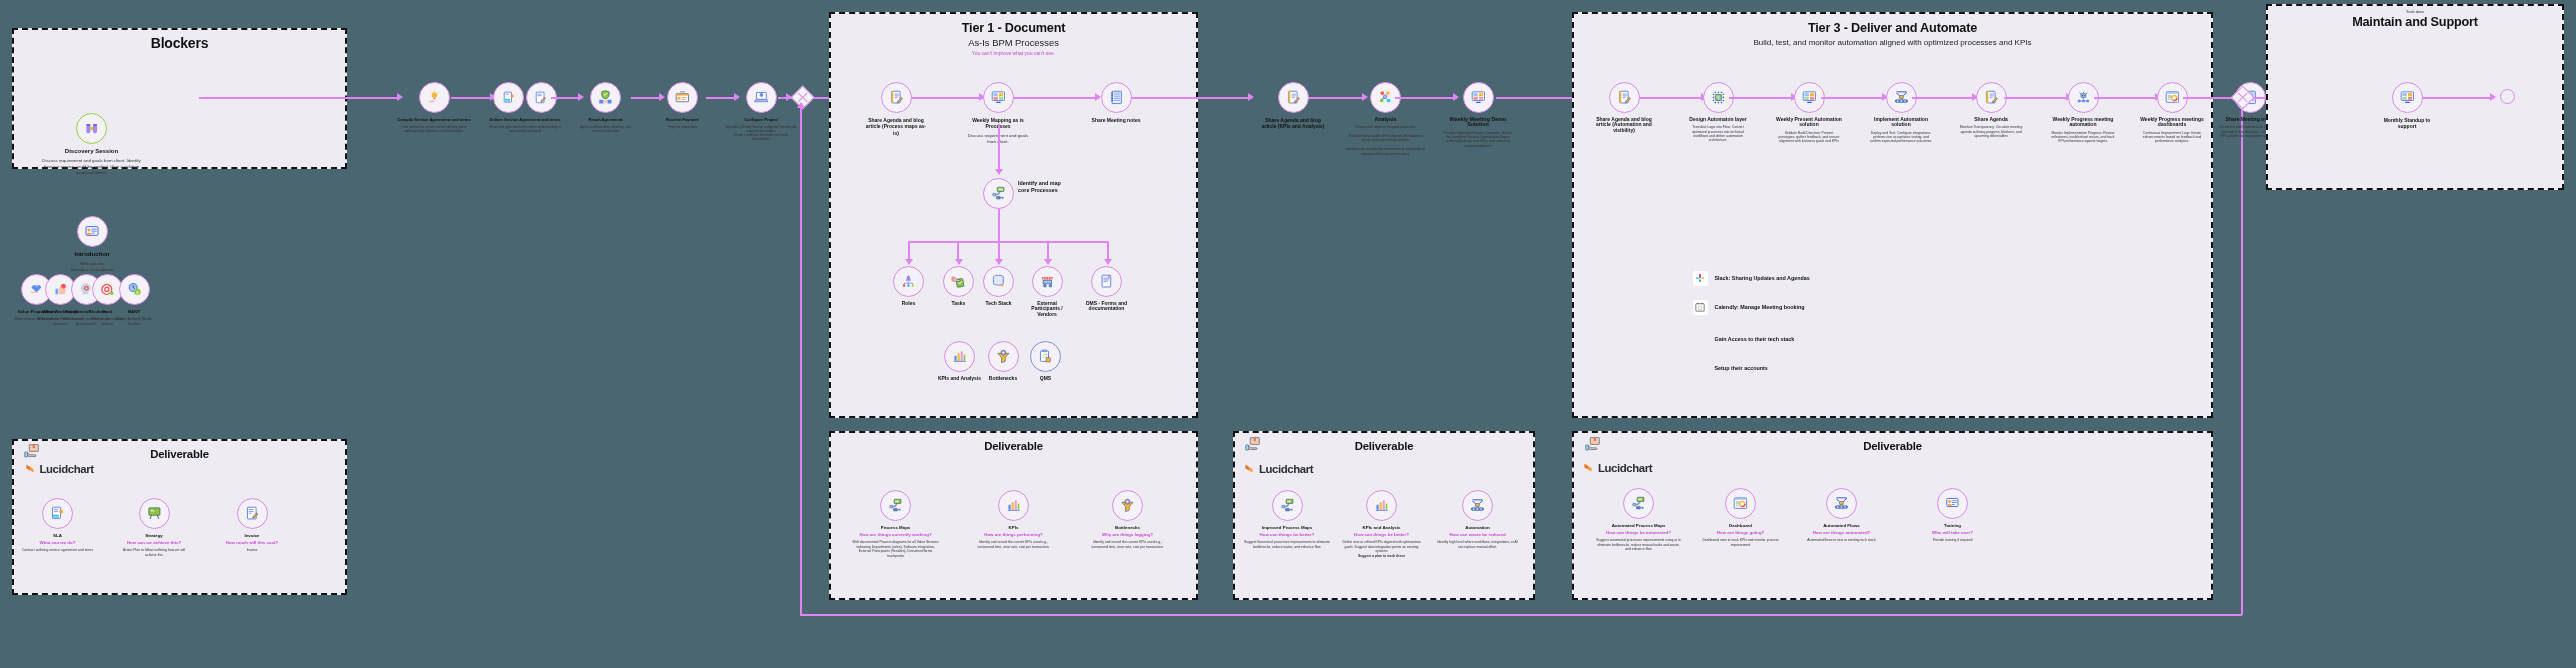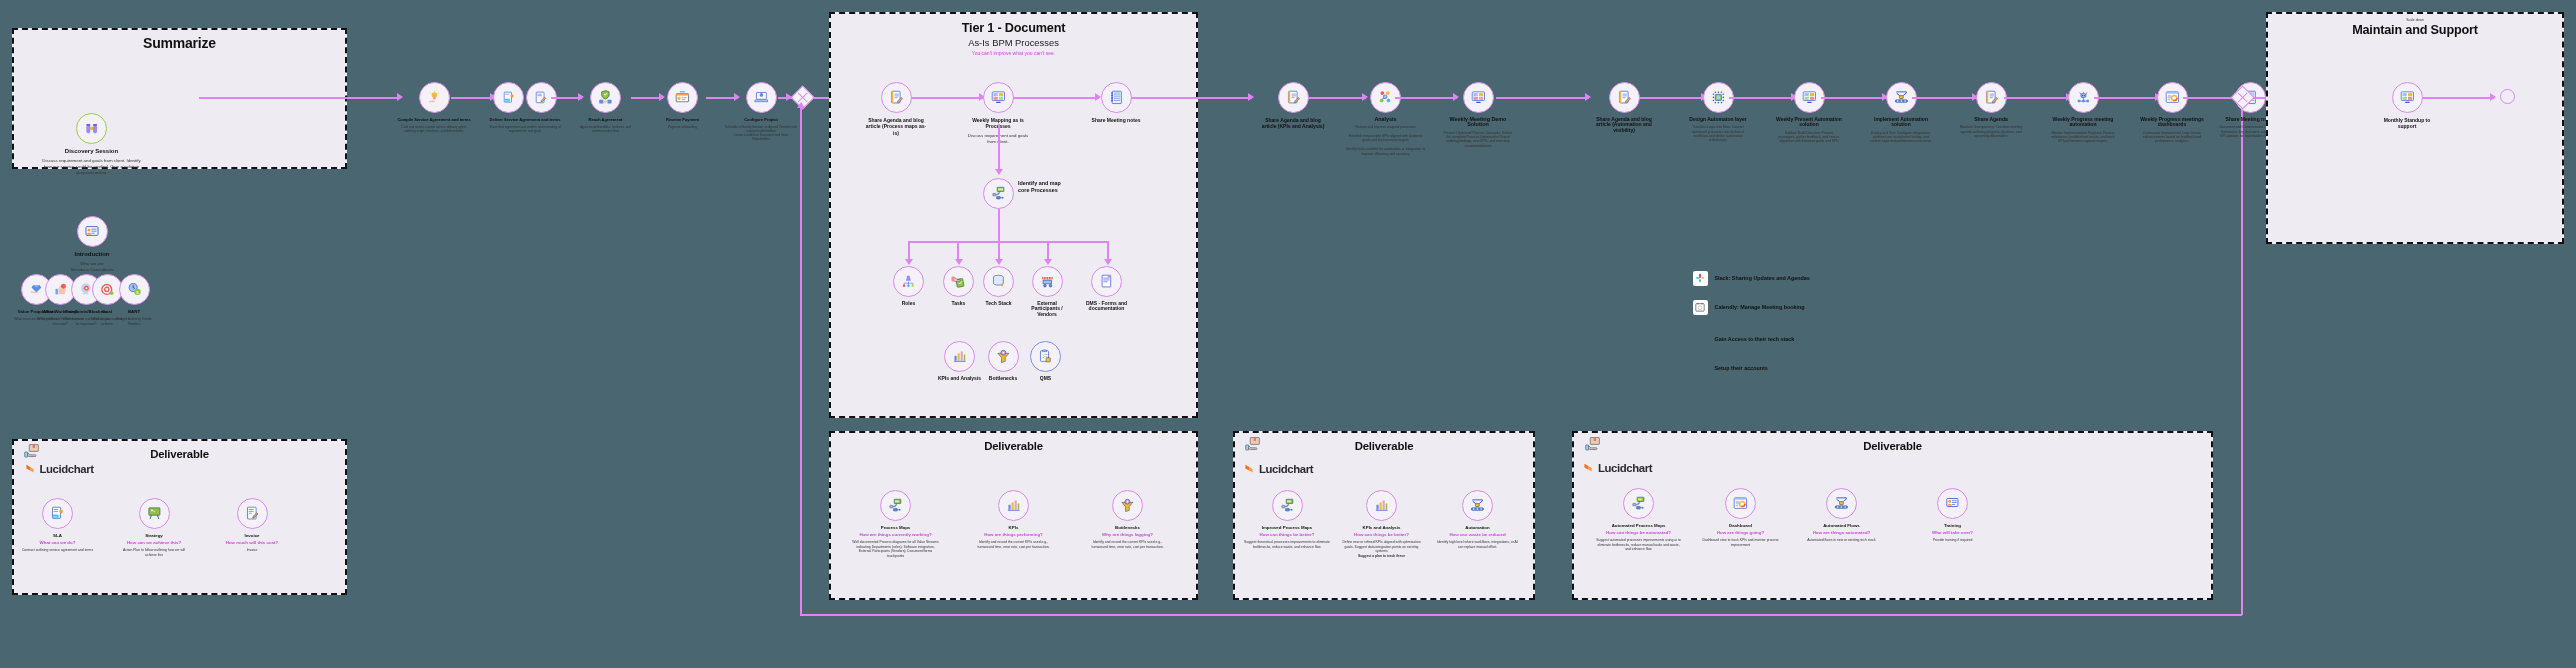--- a/index.html
+++ b/index.html
@@ -114,21 +114,21 @@
   .toolrow .tl{font-size:5.4px;font-weight:bold;color:#111;white-space:nowrap;}
   .toolbox{width:14.8px;height:14.8px;background:#fff;border-radius:2px;display:flex;align-items:center;justify-content:center;}
   .toolbox.plain{background:transparent;}
 </style>
 </head>
 <body>
 
 <div class="canvas">
 
   <div class="panel" style="left:12px;top:28px;width:335px;height:141px;">
-    <div class="panel-title" style="font-size:14px;margin-top:5.4px;">Summarize</div>
+    <div class="panel-title" style="font-size:14px;margin-top:5.4px;">Blockers</div>
   </div>
   <div class="panel" style="left:12px;top:28px;width:335px;height:141px;border:none;background:transparent;"></div>
 
   <div class="node" style="left:42px;top:113px;width:99px;">
     <div class="circ green">
       <svg width="17.4" height="17.4" viewBox="0 0 26 26">
           <g>
             <rect x="5" y="8" width="6" height="12" rx="3" fill="#9b8cf0"></rect>
             <rect x="15" y="8" width="6" height="12" rx="3" fill="#9b8cf0"></rect>
             <rect x="11" y="10" width="4" height="5" fill="#ffb020"></rect>
@@ -727,20 +727,24 @@
           <circle cx="12" cy="18" r="1.2" fill="#fff"></circle>
           <circle cx="18" cy="18" r="1.2" fill="#fff"></circle>
         </svg>
     </div>
     <div class="ttl">Automation</div>
     <div class="q">How can waste be reduced</div>
     <div class="dsc">Identify high level where workflows, integrations, or AI can replace manual effort.</div>
   </div>
 
   <div class="arrow" style="left:1585px;top:93px;"></div>
+  <div class="panel" style="left:1572px;top:12px;width:641px;height:406px;">
+    <div class="panel-title" style="font-size:12.7px;margin-top:7.4px;">Tier 3 - Deliver and Automate</div>
+    <div class="panel-sub" style="font-size:8px;margin-top:2.7px;">Build, test, and monitor automation aligned with optimized processes and KPIs</div>
+  </div>
 
   <div class="node tiny" style="left:1593px;top:82px;width:62px;">
     <div class="circ">
       <svg width="14.8" height="14.8" viewBox="0 0 24 24">
           <rect x="4" y="2" width="14" height="19" rx="1.5" fill="#fff" stroke="#3b5bdb" stroke-width="1.2"></rect>
           <rect x="4" y="2" width="3" height="19" fill="#f6b93b"></rect>
           <rect x="9" y="6" width="7" height="1.2" fill="#5b7cfa"></rect>
           <rect x="9" y="9" width="7" height="1.2" fill="#5b7cfa"></rect>
           <rect x="9" y="12" width="5" height="1.2" fill="#5b7cfa"></rect>
           <path d="M14 18l6-6 2 2-6 6-2.6.6z" fill="#f0a04b" stroke="#2b4a6f" stroke-width=".7"></path>
@@ -995,21 +999,21 @@
     </div>
     <div class="ttl">Training</div>
     <div class="q">Who will take over?</div>
     <div class="dsc">Provide training if required</div>
   </div>
 
   <div class="gateway" style="left:2234px;top:89px;"></div>
   <div class="hline" style="left:2253px;top:97px;width:82px;"></div>
   <div class="arrow" style="left:2329px;top:93px;"></div>
 
-  <div class="panel" style="left:2266px;top:12px;width:298px;height:232px;">
+  <div class="panel" style="left:2266px;top:4px;width:298px;height:186px;">
     <div class="panel-micro" style="font-size:3.4px;margin-top:4px;">Scale down</div>
     <div class="panel-title" style="font-size:12.7px;margin-top:0.7px;">Maintain and Support</div>
   </div>
 
   <div class="node small" style="left:2375px;top:82px;width:64px;">
     <div class="circ">
       <svg width="14.8" height="14.8" viewBox="0 0 24 24">
           <rect x="2" y="3" width="20" height="14" rx="1.5" fill="#fff" stroke="#3b5bdb" stroke-width="1.2"></rect>
           <rect x="4" y="5" width="7" height="5" fill="#9dc2f5"></rect>
           <rect x="13" y="5" width="7" height="5" fill="#f6b93b"></rect>

